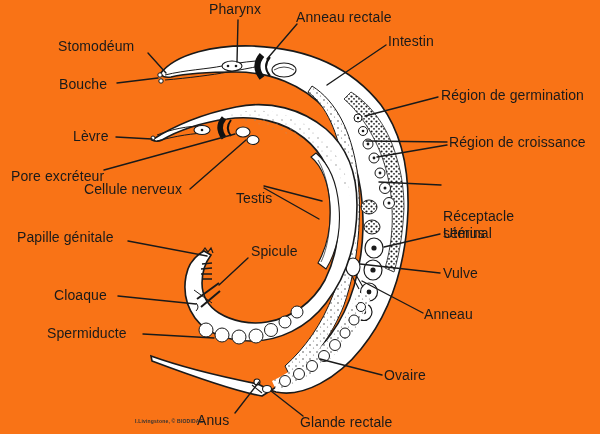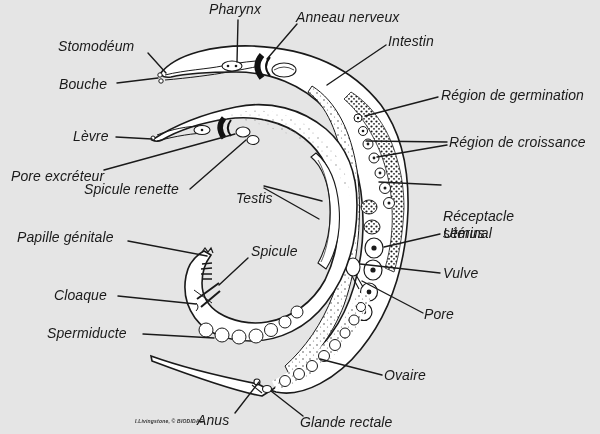--- a/index.html
+++ b/index.html
@@ -1,17 +1,17 @@
 <!DOCTYPE html>
 <html><head>
 <meta charset="utf-8">
 <style>
   html,body{margin:0;padding:0;background:#fff;}
-  #stage{position:relative;width:600px;height:434px;background:#e5e5e5;overflow:hidden;
-         font-family:"Liberation Sans",sans-serif;font-style:italic;}
+  #stage{position:relative;width:600px;height:434px;background:#f97316;overflow:hidden;
+         font-family:"Liberation Sans",sans-serif;}
   #drawing{position:absolute;left:0;top:0;}
   #labels .label{position:absolute;font-size:14px;line-height:1.22;color:#1a1a1a;
                  white-space:nowrap;letter-spacing:.1px;}
   #leader-layer line{stroke:#1a1a1a;stroke-width:1.4;stroke-linecap:round;}
   .credit{position:absolute;left:135px;top:418px;font-size:5px;font-weight:bold;
           color:#333;letter-spacing:.2px;}
 </style>
 </head>
 <body>
 
@@ -231,37 +231,37 @@
         <line x1="423" y1="313" x2="362" y2="281"></line>
         <line x1="143" y1="334" x2="214" y2="338"></line>
         <line x1="382" y1="375" x2="320" y2="359"></line>
         <line x1="235" y1="413" x2="259" y2="382"></line>
         <line x1="303" y1="416" x2="271" y2="391"></line>
       </g>
   </svg>
 
   <div id="labels">
       <div class="label" style="left: 209px; top: 1px;">Pharynx</div>
-      <div class="label" style="left: 296px; top: 9px;">Anneau nerveux</div>
+      <div class="label" style="left: 296px; top: 9px;">Anneau rectale</div>
       <div class="label" style="left: 58px; top: 38px; text-align: right;">Stomodéum</div>
       <div class="label" style="left: 388px; top: 33px;">Intestin</div>
       <div class="label" style="left: 59px; top: 76px;">Bouche</div>
       <div class="label" style="left: 441px; top: 87px;">Région de germination</div>
       <div class="label" style="left: 73px; top: 128px;">Lèvre</div>
       <div class="label" style="left: 449px; top: 134px;">Région de croissance</div>
       <div class="label" style="left: 3px; top: 168px; margin-left: 8px;">Pore excréteur</div>
       <div class="label" style="left: 218px; top: 190px; margin-left: 18px;">Testis</div>
-      <div class="label" style="left: 84px; top: 181px;">Spicule renette</div>
+      <div class="label" style="left: 84px; top: 181px;">Cellule nerveux</div>
       <div class="label" style="left: 443px; top: 176px; width: 95px; white-space: normal; margin-top: 32px;">Réceptacle séminal</div>
       <div class="label" style="left: 443px; top: 225px; text-align: center;">Utérus</div>
       <div class="label" style="left: 17px; top: 229px; text-align: center;">Papille génitale</div>
       <div class="label" style="left: 251px; top: 243px;">Spicule</div>
       <div class="label" style="left: 443px; top: 265px;">Vulve</div>
       <div class="label" style="left: 54px; top: 287px;">Cloaque</div>
-      <div class="label" style="left: 424px; top: 306px;">Pore</div>
+      <div class="label" style="left: 424px; top: 306px;">Anneau</div>
       <div class="label" style="left: 47px; top: 325px;">Spermiducte</div>
       <div class="label" style="left: 384px; top: 367px;">Ovaire</div>
       <div class="label" style="left: 197px; top: 412px;">Anus</div>
       <div class="label" style="left: 300px; top: 414px;">Glande rectale</div>
     </div>
 
   <div class="credit">I.Livingstone, © BIODIDAC</div>
 </div>
 
 </body></html>

